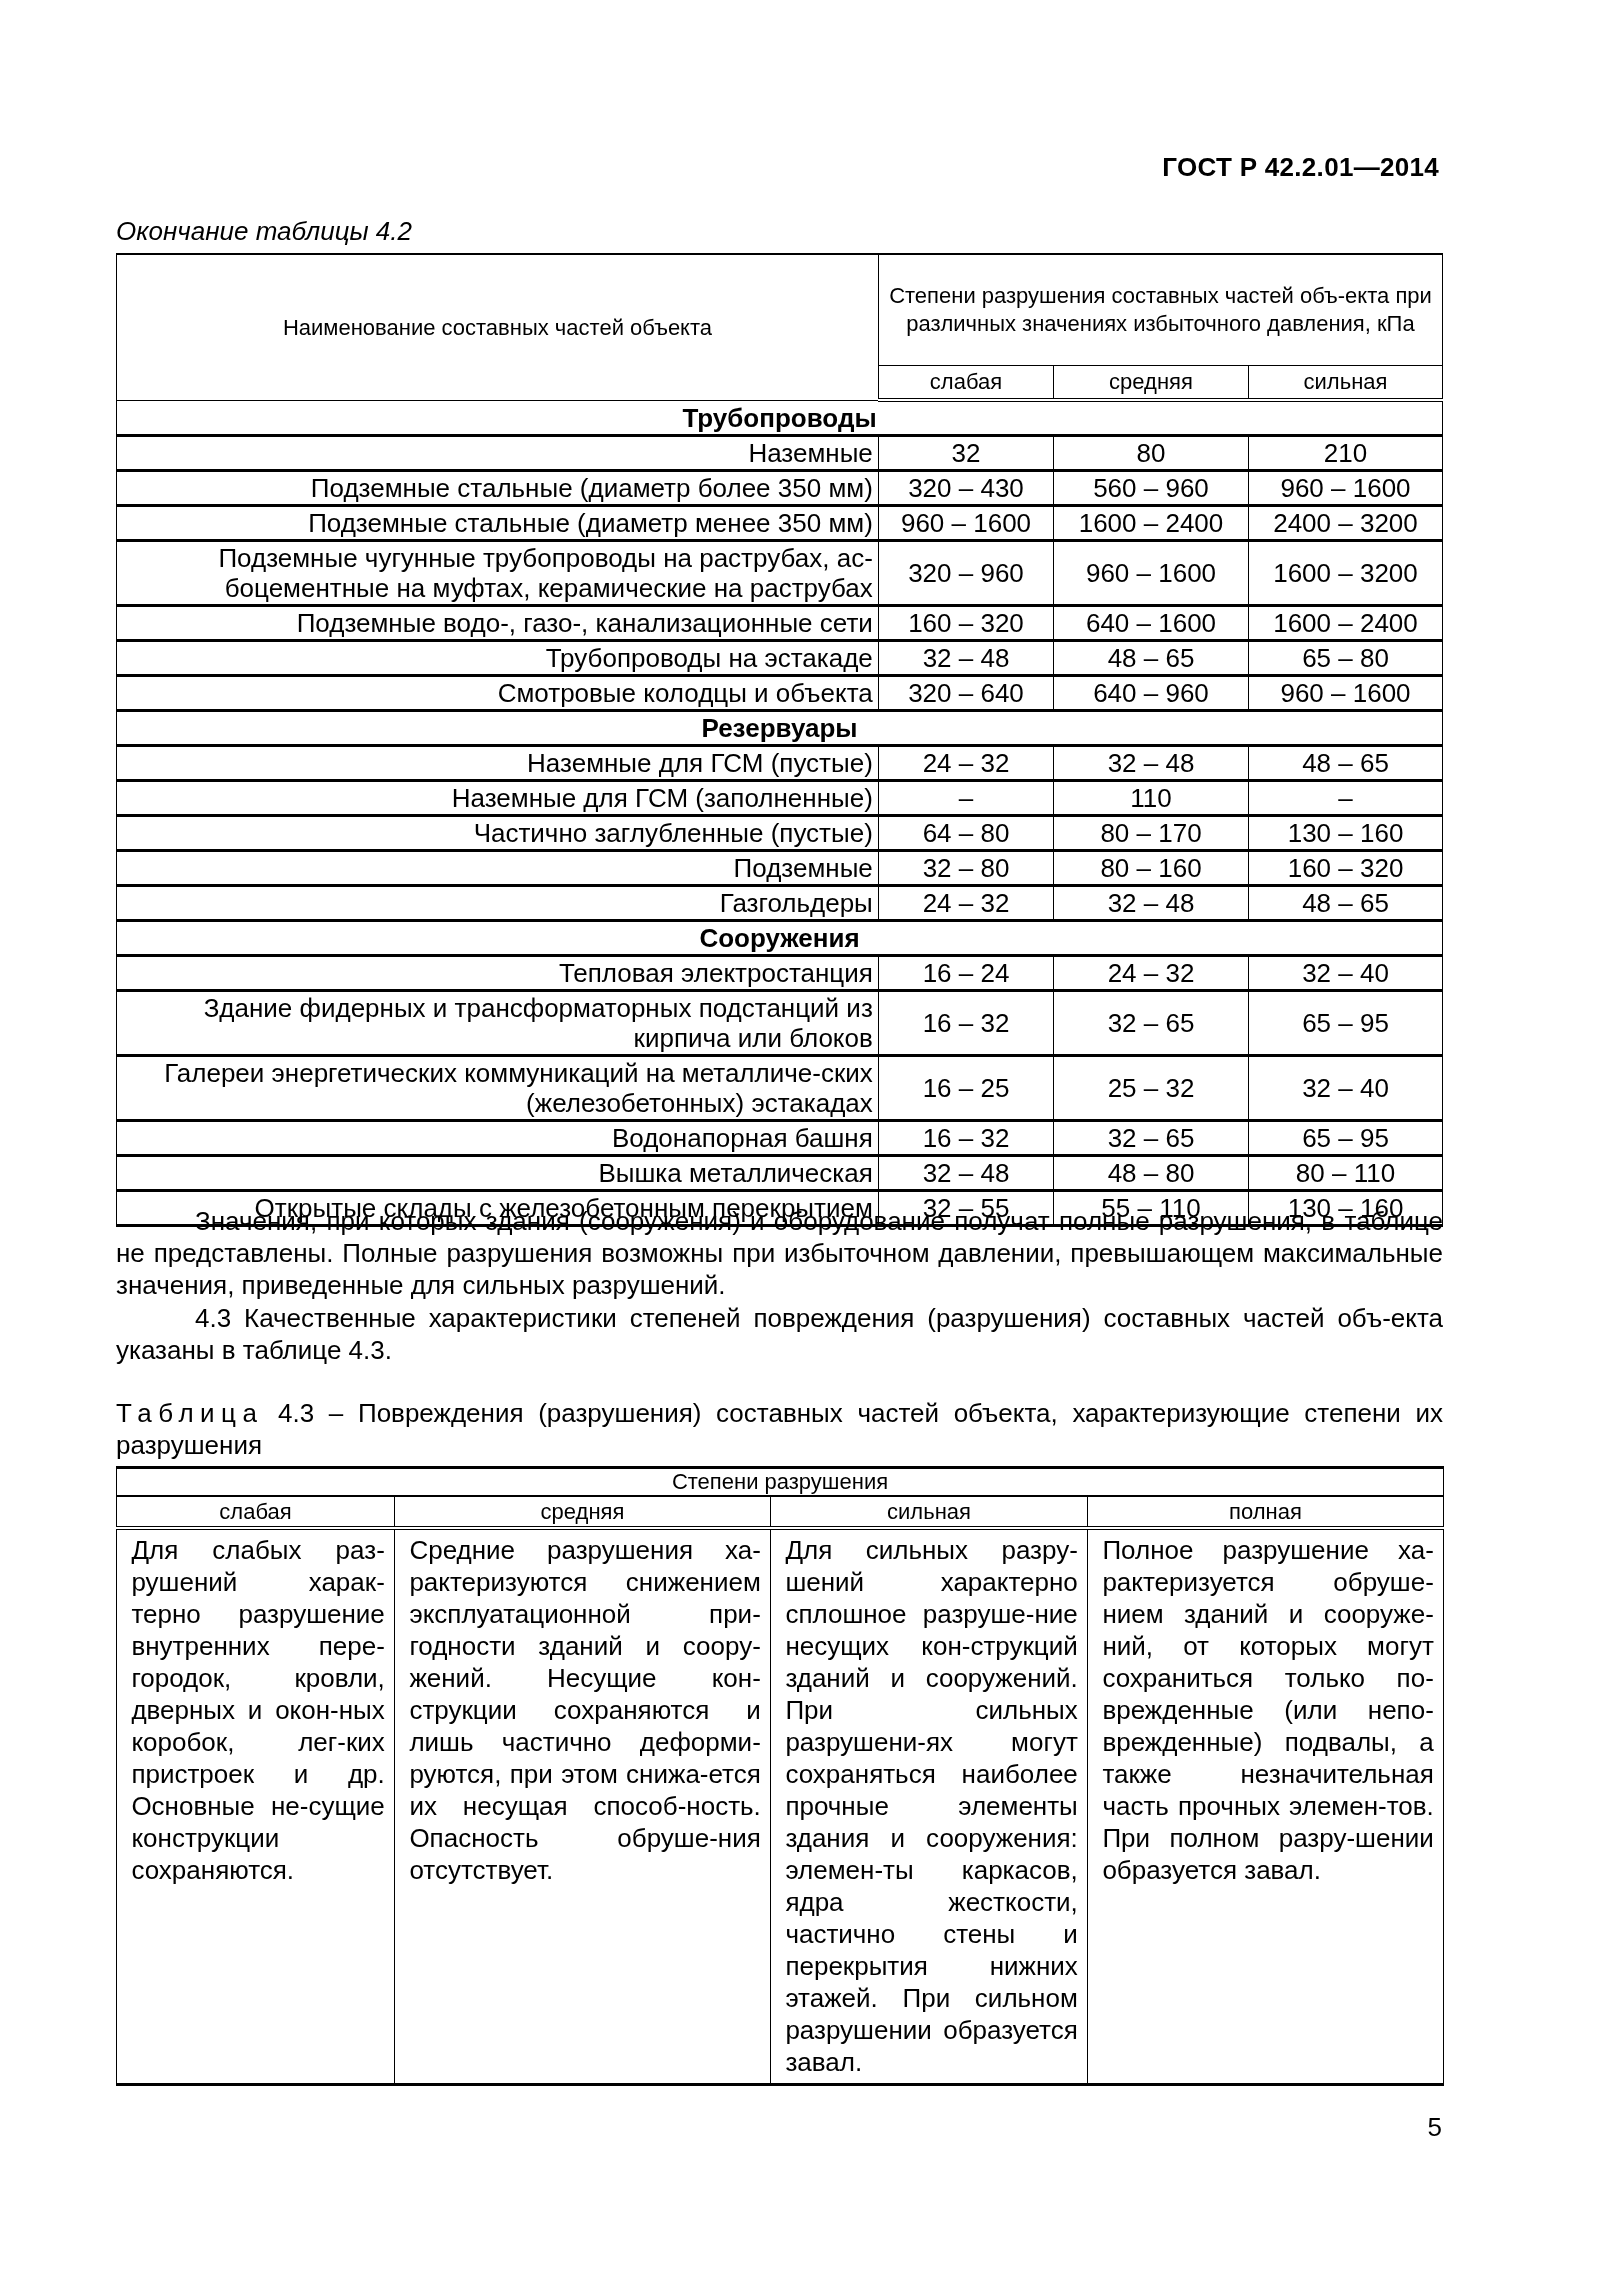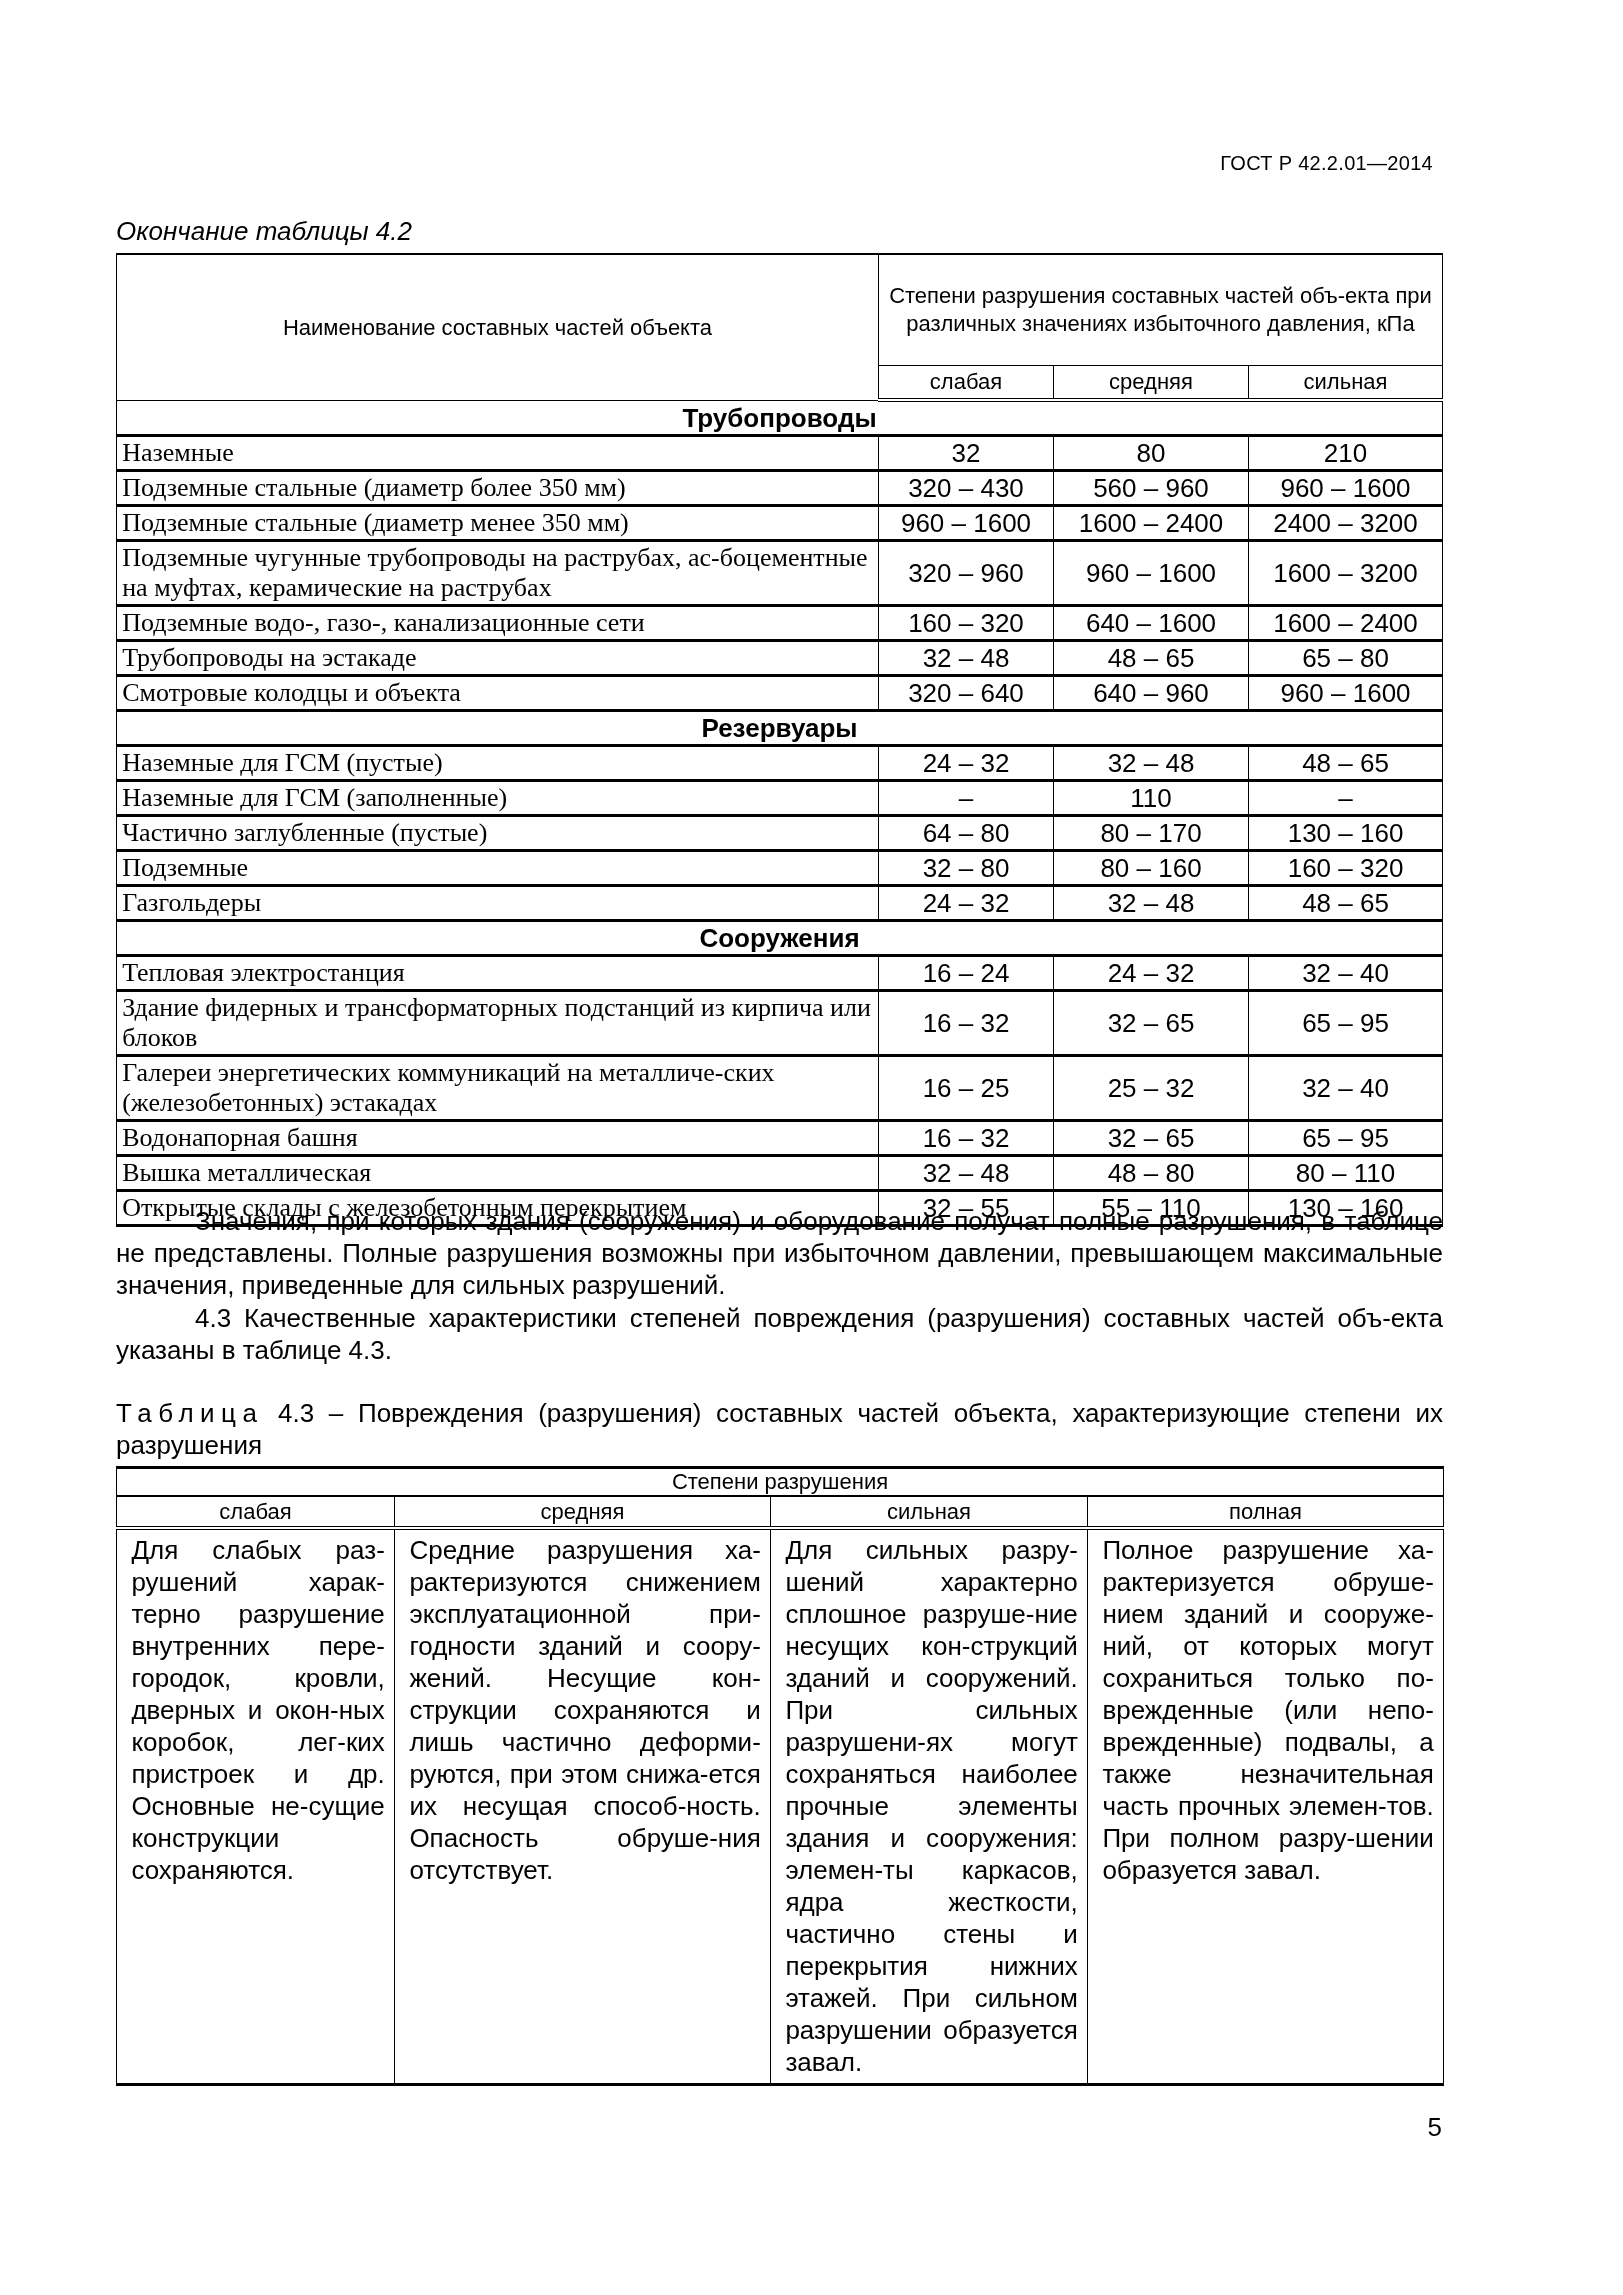--- a/index.html
+++ b/index.html
@@ -1,31 +1,31 @@
 <!DOCTYPE html>
 <html style="font-size:10.5px"><head>
 <meta charset="utf-8">
 <style>
   html, body { margin: 0; padding: 0; background: #ffffff; }
   body { width: 1623px; height: 2295px; position: relative; font-family: "Liberation Sans", sans-serif; color: #000; }
   .abs { position: absolute; }
-  .doc-code { right: 190px; top: 152px; font-size: 20px; font-weight: normal; letter-spacing: 0.3px; }
+  .doc-code { right: 184px; top: 152px; font-size: 26px; font-weight: bold; letter-spacing: 0.3px; }
   .cont-title { left: 116px; top: 216px; font-size: 26px; font-style: italic; }
 
   table { border-collapse: collapse; table-layout: fixed; }
   .t42 { left: 116px; top: 253px; width: 1327px; font-size: 26px; }
   .t42 td, .t42 th { border: 1.3px solid #000; text-align: center; vertical-align: middle; padding: 0 5.2px; line-height: 30px; font-weight: normal; }
   .t42 tr { height: 35px; }
   .t42 tr.tall { height: 65px; }
   .t42 .hdr1 th { border-top: 2.6px solid #000; }
   .t42 .hdr-small { font-size: 22px; line-height: 27.5px; }
   .t42 .sub th { font-size: 22px; height: 26px; border-bottom: 4.6px double #000; }
   .t42 tbody td { border-bottom: 3.3px solid #000; }
   .t42 .section td { font-weight: bold; }
-  .t42 td.c1 { text-align: left; font-family: Liberation Serif, serif; }
+  .t42 td.c1 { text-align: right; }
 
   .para { left: 116px; width: 1327px; font-size: 26px; line-height: 32px; text-align: justify; }
   .para .indent { display: inline-block; width: 79px; }
   .t43-cap { left: 116px; top: 1397px; width: 1327px; font-size: 26px; line-height: 32px; text-align: justify; }
   .spaced { letter-spacing: 6.5px; }
 
   .t43 { left: 116px; top: 1466px; width: 1327px; font-size: 22px; }
   .t43 th { border: 1.3px solid #000; font-weight: normal; text-align: center; height: 26px; line-height: 26px; padding: 0; margin-left: 8px; }
   .t43 .top th { border-top: 3.3px solid #000; border-bottom: 2.6px solid #000; }
   .t43 .sub th { border-bottom: 4.6px double #000; height: 29px; }

